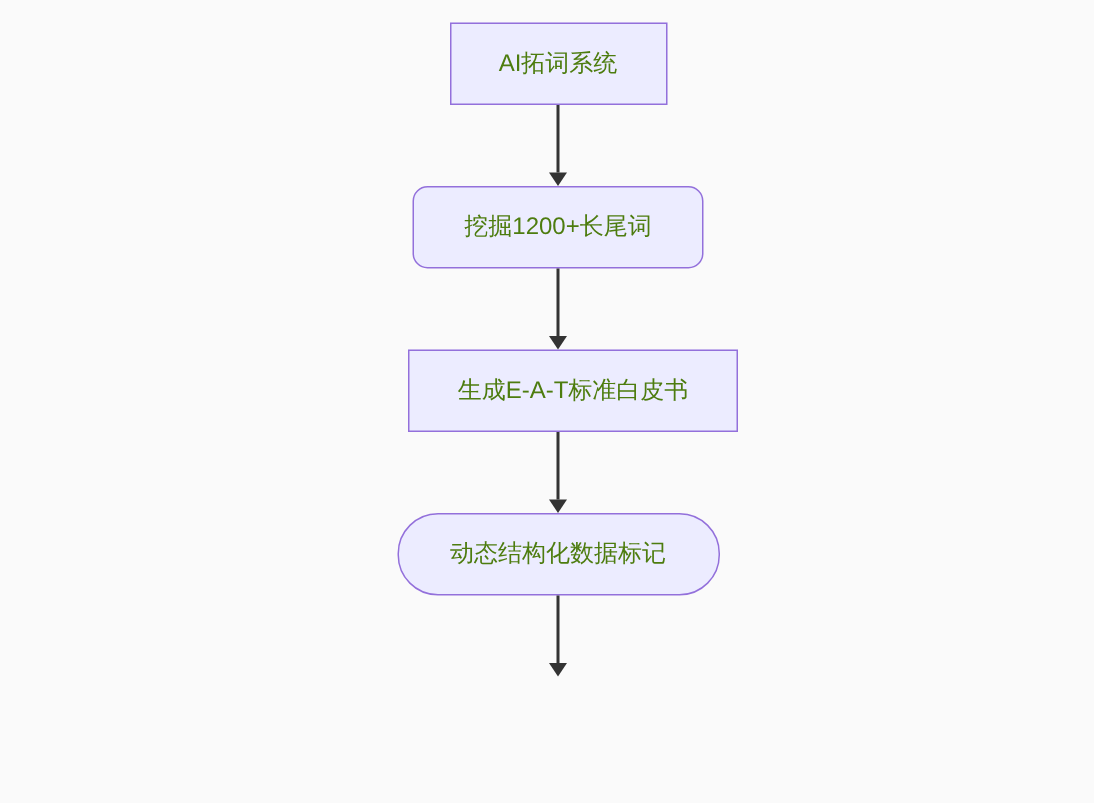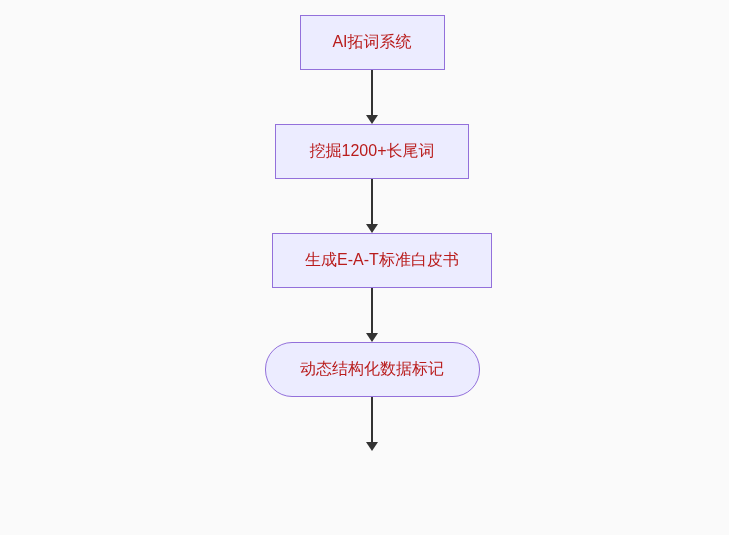--- a/index.html
+++ b/index.html
@@ -25,26 +25,26 @@
   }
   .node {
     box-sizing: border-box;
     height: 55px;
     display: flex;
     align-items: center;
     justify-content: center;
     padding: 4px 16px;
     background: #ECECFF;
     border: 1px solid #9370DB;
-    color: #b91c1c;
+    color: #4d7c0f;
     font-size: 16px;
     white-space: nowrap;
   }
   .node.n1 { min-width: 145px; }
-  .node.n2 { min-width: 194px; }
+  .node.n2 { min-width: 194px; border-radius: 10px; }
   .node.n3 { min-width: 220px; margin-left: 20px; }
   .node.n4 { min-width: 215px; border-radius: 27px; }
   .node.n5 { min-width: 239px; }
   .arrow {
     height: 54px;
     width: 14px;
     position: relative;
     display: flex;
     flex-direction: column;
     align-items: center;

